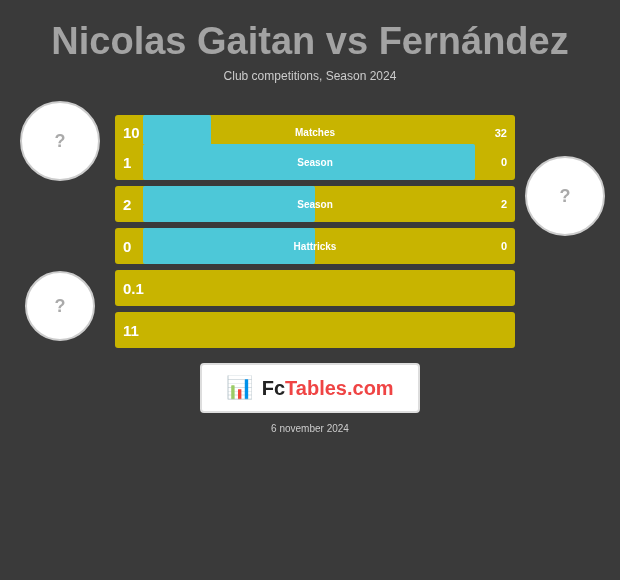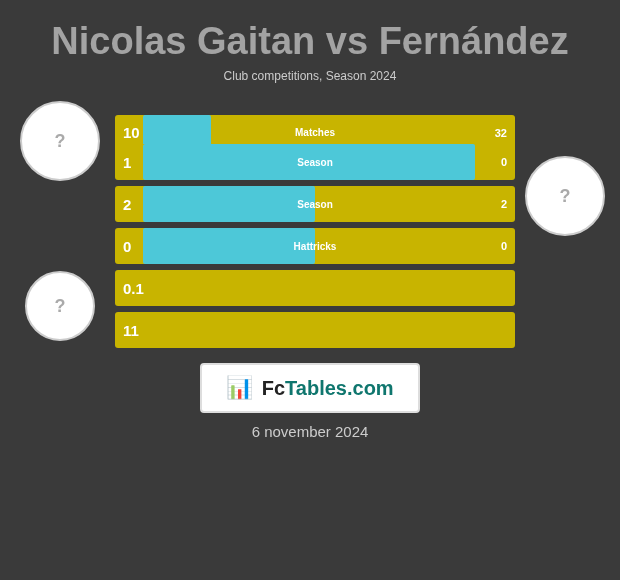--- a/index.html
+++ b/index.html
@@ -173,26 +173,26 @@
       color: #2a7fc1;
     }
 
     .brand-text {
       font-size: 20px;
       font-weight: bold;
       color: #222;
     }
 
     .brand-text span {
-      color: #0f766e;
+      color: #ef4444;
     }
 
     .date-text {
       color: #ccc;
-      font-size: 15px;
+      font-size: 10px;
       margin-top: 10px;
       text-align: center;
     }
 
     .bottom-section {
       display: flex;
       flex-direction: column;
       align-items: center;
       width: 100%;
     }

